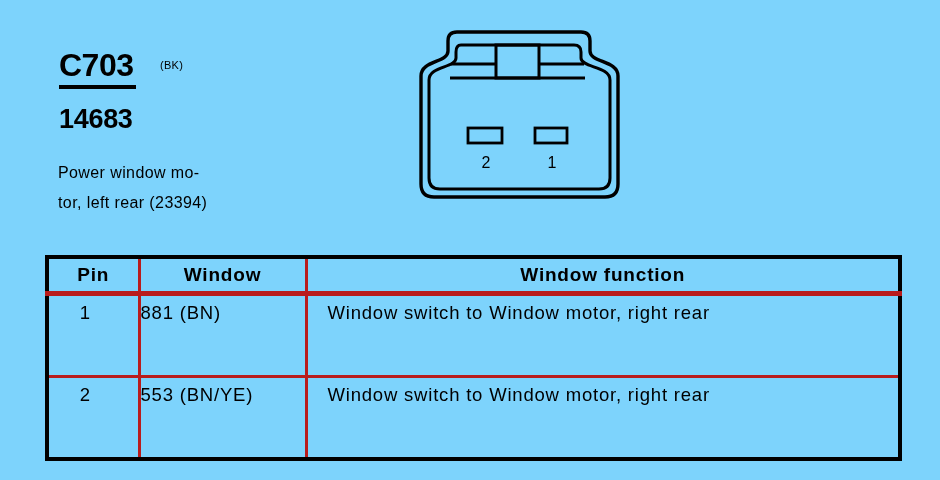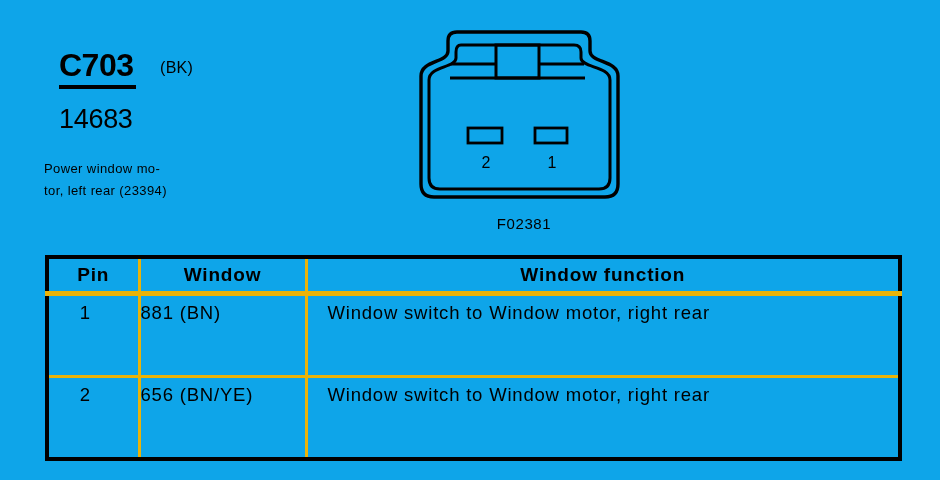--- a/index.html
+++ b/index.html
@@ -1,20 +1,20 @@
 <!DOCTYPE html>
 <html><head>
 <meta charset="utf-8">
 <style>
   html, body { margin: 0; padding: 0; background: #ffffff; }
   .page {
     position: relative;
     width: 940px;
     height: 480px;
-    background: #0ea5e9;
+    background: #7dd3fc;
     color: #000000;
     font-family: "Liberation Sans", sans-serif;
     overflow: hidden;
   }
   
   .connector-id {
     position: absolute;
     left: 59px; top: 47px;
     font-size: 32px;
     font-weight: bold;
@@ -22,36 +22,36 @@
   }
   .id-underline {
     position: absolute;
     left: 59px; top: 85px;
     width: 77px; height: 4px;
     background: #000000;
   }
   .color-code {
     position: absolute;
     left: 160px; top: 59px;
-    font-size: 16px;
+    font-size: 11px;
     letter-spacing: 0.3px;
   }
   .part-number {
     position: absolute;
     left: 59px; top: 104px;
     font-size: 27px;
-    font-weight: normal;
+    font-weight: bold;
     letter-spacing: -0.3px;
   }
   .description {
     position: absolute;
-    left: 44px; top: 158px;
+    left: 58px; top: 158px;
     width: 185px;
-    font-size: 13px;
-    line-height: 22px;
+    font-size: 16px;
+    line-height: 30px;
     letter-spacing: 0.4px;
     white-space: pre-line;
   }
   
   .connector-svg {
     position: absolute;
     left: 405px; top: 20px;
     width: 220px; height: 215px;
   }
   .connector-svg path, .connector-svg rect {
@@ -77,21 +77,21 @@
     position: absolute;
     left: 45px; top: 255px;
     width: 857px;
     border-collapse: collapse;
     table-layout: fixed;
     border: 4px solid #000000;
   }
   .pinout-table col.col-pin     { width: 92px; }
   .pinout-table col.col-circuit { width: 167px; }
   .pinout-table th, .pinout-table td {
-    border: 3px solid #eab308;
+    border: 3px solid #b91c1c;
   }
   .pinout-table thead th {
     border-bottom-width: 5px;
     height: 32px;
     font-size: 19px;
     font-weight: bold;
     letter-spacing: 0.8px;
     text-align: center;
     padding: 0;
     vertical-align: middle;
@@ -138,21 +138,20 @@
     <path stroke-width="3" d="M 46 44 H 92"></path>
     <path stroke-width="3" d="M 133 44 H 179"></path>
     <rect stroke-width="3" x="91" y="25" width="43" height="33"></rect>
 
     <rect stroke-width="2.8" x="63" y="108" width="34" height="15"></rect>
     <rect stroke-width="2.8" x="130" y="108" width="32" height="15"></rect>
 
     <text x="81" y="148">2</text>
     <text x="147" y="148">1</text>
   </svg>
-  <div class="figure-label">F02381</div>
 
   <table class="pinout-table">
     <colgroup>
       <col class="col-pin">
       <col class="col-circuit">
       <col class="col-func">
     </colgroup>
     <thead>
       <tr>
         <th>Pin</th>
@@ -161,19 +160,19 @@
       </tr>
     </thead>
     <tbody>
       <tr>
         <td class="c-pin">1</td>
         <td class="c-circuit">881 (BN)</td>
         <td class="c-func">Window switch to Window motor, right rear</td>
       </tr>
       <tr>
         <td class="c-pin">2</td>
-        <td class="c-circuit">656 (BN/YE)</td>
+        <td class="c-circuit">553 (BN/YE)</td>
         <td class="c-func">Window switch to Window motor, right rear</td>
       </tr>
     </tbody>
   </table>
 
 </div>
 
 </body></html>

